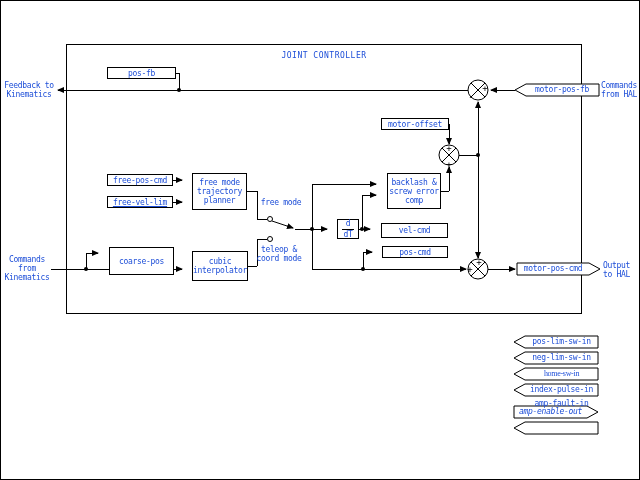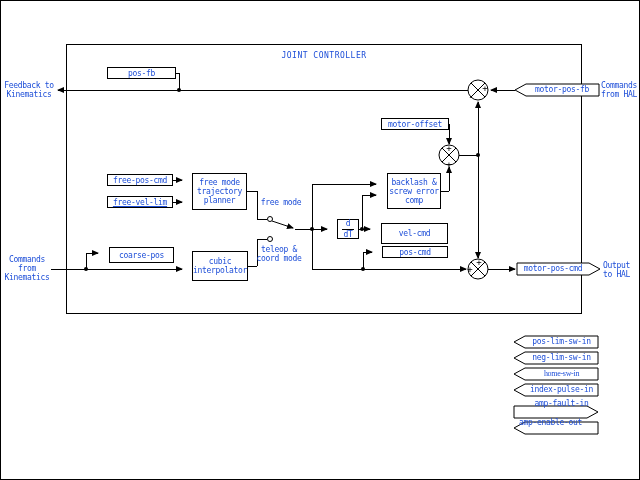--- a/index.html
+++ b/index.html
@@ -156,42 +156,42 @@
   <div class="bx" style="left:98px;top:195px;width:66px;height:12px;text-decoration:underline;">
       <span>free-vel-lim</span>
     </div>
 
   <div class="bx" style="left:183px;top:172px;width:55px;height:37px;">
     <span>free mode</span>
     <span>trajectory</span>
     <span>planner</span>
   </div>
 
-  <div class="bx" style="left:100px;top:246px;width:65px;height:16px;">
+  <div class="bx" style="left:100px;top:246px;width:65px;height:28px;">
       <span>coarse-pos</span>
     </div>
 
   <div class="bx" style="left:378px;top:172px;width:54px;height:36px;">
     <span>backlash &amp;</span>
     <span>screw error</span>
     <span>comp</span>
   </div>
 
   <div class="bx" style="left:183px;top:250px;width:56px;height:30px;">
     <span>cubic</span>
     <span>interpolator</span>
   </div>
 
   <div class="bx" style="left:328px;top:218px;width:22px;height:20px;">
     <span class="ddt">d</span>
     <div class="fracbar"></div>
     <span class="ddt">dT</span>
   </div>
 
-  <div class="bx" style="left:372px;top:222px;width:67px;height:21px;">
+  <div class="bx" style="left:372px;top:222px;width:67px;height:15px;">
       <span>vel-cmd</span>
     </div>
 
   <div class="bx" style="left:373px;top:245px;width:66px;height:12px;">
       <span>pos-cmd</span>
     </div>
 
   <div class="lbl" style="left:0px;top:80px;width:56px;">
     <div>Feedback to</div>
     <div>Kinematics</div>
@@ -219,16 +219,16 @@
     <div>teleop &amp;</div>
     <div>coord mode</div>
   </div>
 
   <div class="tagtext" style="left:524px;top:83px;width:74px;">motor-pos-fb</div>
   <div class="tagtext" style="left:516px;top:262px;width:72px;">motor-pos-cmd</div>
   <div class="tagtext" style="left:524px;top:335px;width:73px;">pos-lim-sw-in</div>
   <div class="tagtext" style="left:524px;top:351px;width:73px;">neg-lim-sw-in</div>
   <div class="tagtext" style="left:524px;top:367px;width:73px;font-family:Liberation Serif, serif;">home-sw-in</div>
   <div class="tagtext" style="left:524px;top:383px;width:73px;">index-pulse-in</div>
-  <div class="tagtext" style="left:513px;top:416px;width:73px;">amp-enable-out</div>
+  <div class="tagtext" style="left:513px;top:405px;width:73px;font-style:italic;">amp-enable-out</div>
   <div class="tagtext" style="left:524px;top:397px;width:73px;">amp-fault-in</div>
 
 </div>
 
 </body></html>

